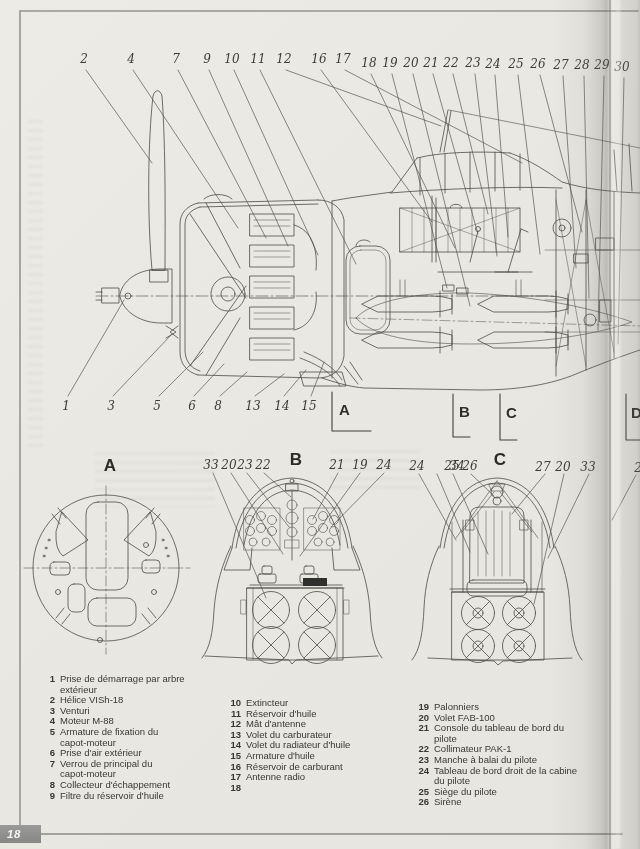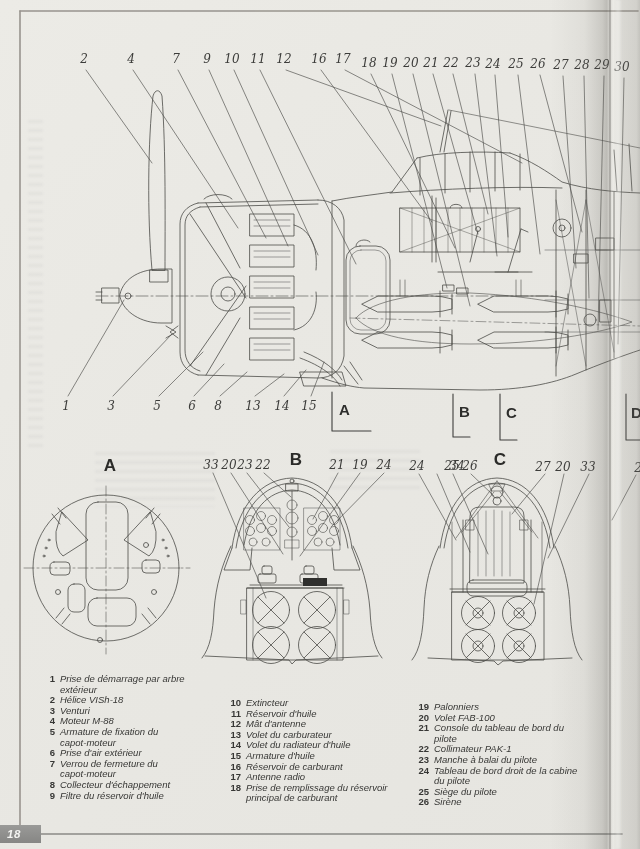--- a/index.html
+++ b/index.html
@@ -18,21 +18,21 @@
     position:absolute;font-weight:bold;font-size:15px;color:#2e2e2c;
     font-family:"Liberation Sans",sans-serif;
   }
   .section-title{
     position:absolute;transform:translateX(-50%);
     font-weight:bold;font-size:17px;color:#2b2b29;
   }
   .legend-col{position:absolute;}
   .legend-item{display:flex;font-size:9.5px;line-height:10.6px;color:#373735;}
   .legend-item .num{width:15px;text-align:right;font-weight:bold;margin-right:5px;flex:none;}
-  .legend-item .txt{white-space:pre-line;font-style:italic;}
+  .legend-item .txt{white-space:pre-line;}
   .footer-box{
     position:absolute;left:0;top:825px;width:41px;height:18px;
     background:linear-gradient(180deg,#9a9a98,#868684);
     display:flex;align-items:center;padding-left:7px;box-sizing:border-box;
   }
   .footer-box .pgnum{
     font-style:italic;font-weight:bold;font-size:11.5px;color:#f4f4f2;
     font-family:"Liberation Sans",sans-serif;letter-spacing:.5px;
   }
   .fold{
@@ -457,21 +457,21 @@
           <span class="num">5</span>
           <span class="txt">Armature de fixation du
 capot-moteur</span>
         </div>
         <div class="legend-item">
           <span class="num">6</span>
           <span class="txt">Prise d'air extérieur</span>
         </div>
         <div class="legend-item">
           <span class="num">7</span>
-          <span class="txt">Verrou de fermeture du
+          <span class="txt">Verrou de principal du
 capot-moteur</span>
         </div>
         <div class="legend-item">
           <span class="num">8</span>
           <span class="txt">Collecteur d'échappement</span>
         </div>
         <div class="legend-item">
           <span class="num">9</span>
           <span class="txt">Filtre du réservoir d'huile</span>
         </div>
@@ -504,22 +504,20 @@
         <div class="legend-item">
           <span class="num">16</span>
           <span class="txt">Réservoir de carburant</span>
         </div>
         <div class="legend-item">
           <span class="num">17</span>
           <span class="txt">Antenne radio</span>
         </div>
         <div class="legend-item">
           <span class="num">18</span>
-          <span class="txt">Prise de remplissage du réservoir
-principal de carburant</span>
         </div>
       </div>
       <div class="legend-col" style="left: 414px; top: 702px; width: 200px;">
         <div class="legend-item">
           <span class="num">19</span>
           <span class="txt">Palonniers</span>
         </div>
         <div class="legend-item">
           <span class="num">20</span>
           <span class="txt">Volet FAB-100</span>

